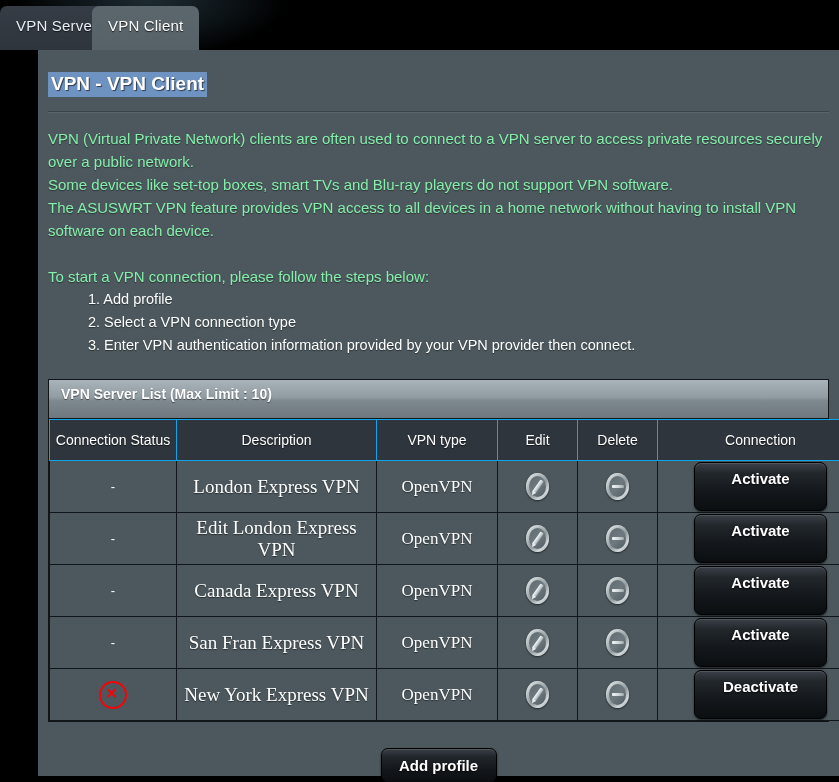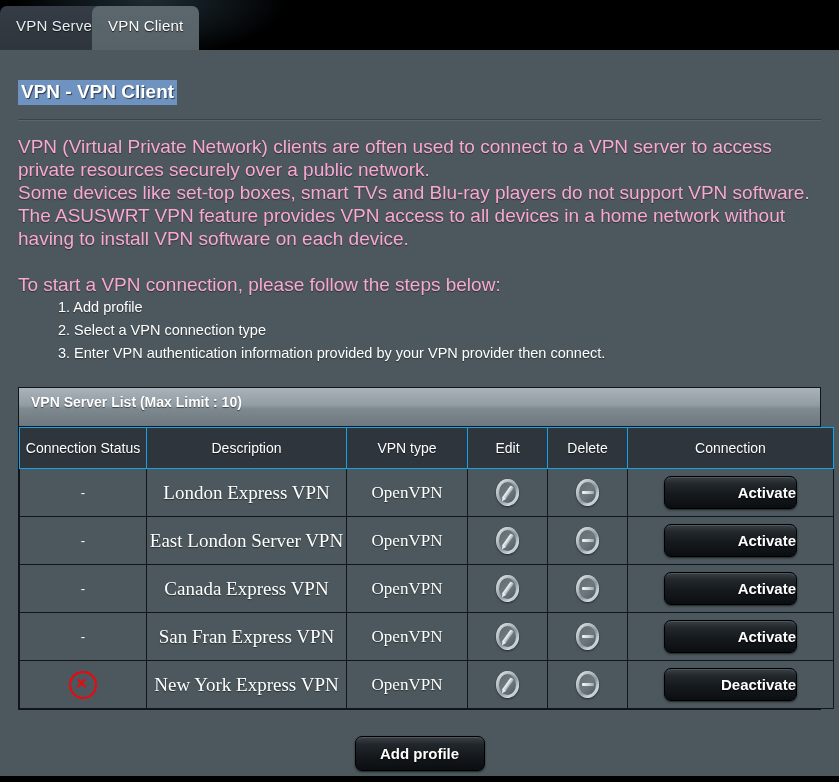--- a/index.html
+++ b/index.html
@@ -43,22 +43,23 @@
     left: 92px;
     background: linear-gradient(180deg, #5b676c 0%, #566267 100%);
     color: #ffffff;
   }
 
   
   .panel {
     position: relative;
     height: 726px;
     background: #4c585d;
-    padding: 8px;
+    padding: 0;
     box-sizing: border-box;
+    margin-left: 38px;
   }
   .bottom-bar {
     height: 6px;
     background: #000;
   }
 
   .page-title {
     display: inline-block;
     margin: 22px 0 0 10px;
     font-size: 19px;
@@ -70,22 +71,22 @@
   }
   .title-rule {
     margin: 14px 10px 0 10px;
     height: 1px;
     background: #37434a;
     border-bottom: 1px solid #5a666b;
   }
 
   .intro {
     margin: 14px 10px 0 10px;
-    color: #f9a8d4;
-    font-size: 19px;
+    color: #86efac;
+    font-size: 15px;
     line-height: 23px;
     max-width: 815px;
     text-shadow: 0 1px 1px rgba(0,0,0,.45);
   }
   .intro p { margin: 0; }
   .spacer-line { height: 23px; }
 
   .steps {
     margin: 0 0 0 10px;
     padding: 0;
@@ -228,30 +229,29 @@
     text-align: center;
     border-radius: 7px;
     background: linear-gradient(180deg, #3a4148 0%, #22272c 22%, #14181c 60%, #0b0e11 100%);
     border: 1px solid #000;
     box-shadow: inset 0 1px 0 rgba(255,255,255,.13), 0 1px 2px rgba(0,0,0,.65);
     text-shadow: 0 1px 2px rgba(0,0,0,.9);
     cursor: pointer;
   }
   .btn-conn {
     width: 133px;
-    height: 33px;
+    height: 49px;
     line-height: 31px;
-    text-align: right;
   }
   .add-wrap {
     text-align: center;
     margin-top: 26px;
   }
   .btn-add {
-    width: 130px;
+    width: 116px;
     height: 35px;
     line-height: 33px;
   }
 
   
   col.c-status { width: 127px; }
   col.c-desc   { width: 200px; }
   col.c-type   { width: 121px; }
   col.c-edit   { width: 80px; }
   col.c-del    { width: 80px; }
@@ -315,21 +315,21 @@
           <tr>
             <td class="status"><span>-</span></td>
             <td class="desc">London Express VPN</td>
             <td class="vtype">OpenVPN</td>
             <td><span class="icon-btn"><span class="pencil"></span></span></td>
             <td><span class="icon-btn"><span class="minus"></span></span></td>
             <td><div class="btn-dark btn-conn">Activate</div></td>
           </tr>
           <tr>
             <td class="status"><span>-</span></td>
-            <td class="desc">East London Server VPN</td>
+            <td class="desc">Edit London Express VPN</td>
             <td class="vtype">OpenVPN</td>
             <td><span class="icon-btn"><span class="pencil"></span></span></td>
             <td><span class="icon-btn"><span class="minus"></span></span></td>
             <td><div class="btn-dark btn-conn">Activate</div></td>
           </tr>
           <tr>
             <td class="status"><span>-</span></td>
             <td class="desc">Canada Express VPN</td>
             <td class="vtype">OpenVPN</td>
             <td><span class="icon-btn"><span class="pencil"></span></span></td>

